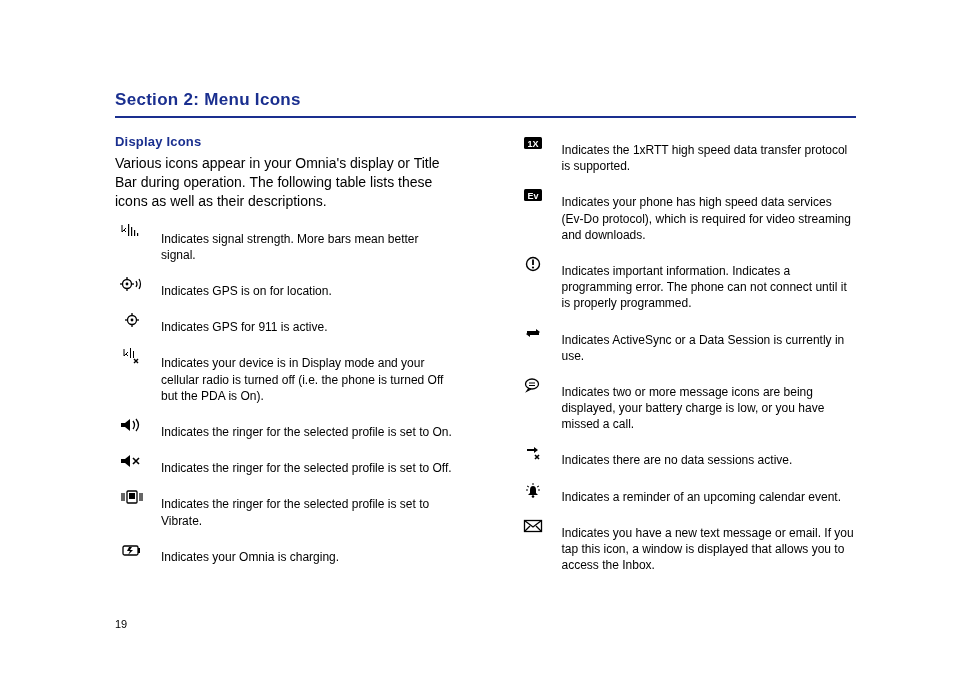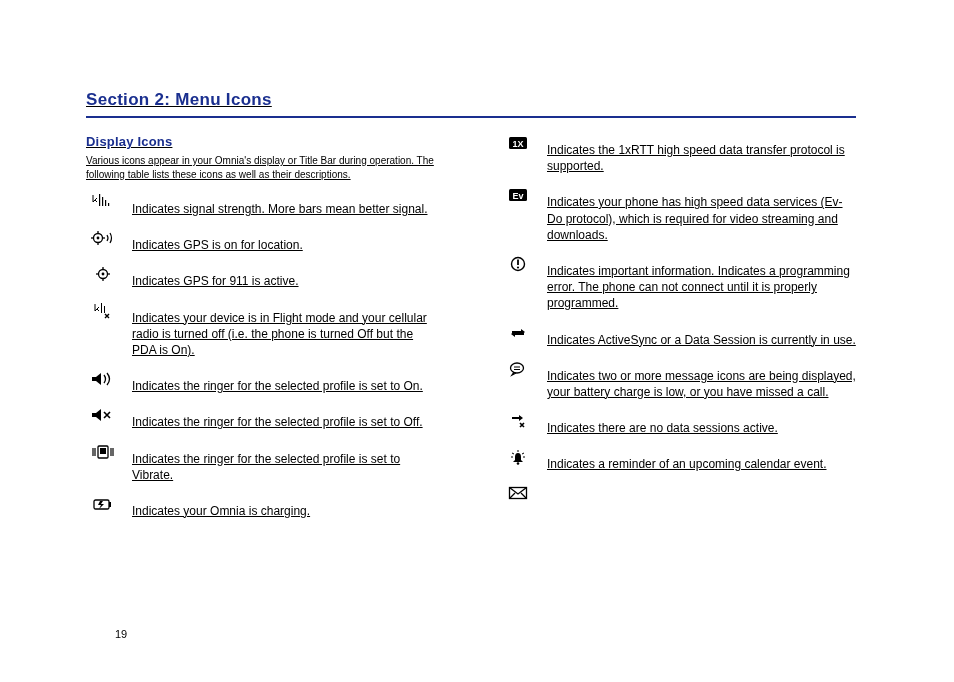--- a/index.html
+++ b/index.html
@@ -5,26 +5,25 @@
   body {
     margin: 0;
     padding: 0;
     font-family: Arial, Helvetica, sans-serif;
     background: #fff;
     width: 954px;
     height: 682px;
     overflow: hidden;
   }
   .page {
-    padding: 90px 80px 30px 86px;
+    padding: 90px 80px 30px 115px;
     box-sizing: border-box;
     width: 936px;
     height: 682px;
     position: relative;
-    text-decoration: underline;
   }
   .section-title {
     font-family: Arial, Helvetica, sans-serif;
     font-weight: 900;
     color: #1a2f8f;
     font-size: 17px;
     letter-spacing: 0.3px;
     padding-bottom: 6px;
     border-bottom: 2px solid #1a2f8f;
     margin-bottom: 16px;
@@ -39,21 +38,21 @@
   }
   .columns {
     display: flex;
     gap: 60px;
   }
   .col {
     flex: 1;
     min-width: 0;
   }
   .intro {
-    font-size: 10px;
+    font-size: 14px;
     color: #000;
     line-height: 1.35;
     margin: 0 0 12px 0;
   }
   .icon-row {
     display: flex;
     align-items: flex-start;
     gap: 12px;
     margin-bottom: 12px;
     justify-content: space-between;
@@ -72,21 +71,21 @@
   .desc {
     font-size: 12px;
     color: #000;
     line-height: 1.35;
     flex: 1;
     margin-top: 8px;
   }
   .page-number {
     position: absolute;
     left: 115px;
-    bottom: 42px;
+    bottom: 52px;
     font-size: 11px;
     color: #000;
   }
 </style>
 </head>
 <body>
 
 <div class="page">
   <div class="section-title">Section 2: Menu Icons</div>
 
@@ -141,21 +140,21 @@
 
       <div class="icon-row">
         <div class="icon-cell">
           <svg width="18" height="16" viewBox="0 0 18 16">
             <path d="M1 1 L1 8 L3 6 L5 8 L3 6 L5 4" stroke="#000" stroke-width="1" fill="none"></path>
             <rect x="7" y="0" width="1" height="10" fill="#000"></rect>
             <rect x="10" y="3" width="1" height="7" fill="#000"></rect>
             <path d="M11 11 L15 15 M15 11 L11 15" stroke="#000" stroke-width="1.4"></path>
           </svg>
         </div>
-        <div class="desc">Indicates your device is in Flight mode and your cellular radio is turned off (i.e. the phone is turned Off but the PDA is On).</div>
+        <div class="desc">Indicates your device is in Display mode and your cellular radio is turned off (i.e. the phone is turned Off but the PDA is On).</div>
       </div>
 
       <div class="icon-row">
         <div class="icon-cell">
           <svg width="24" height="16" viewBox="0 0 24 16">
             <path d="M1 6 L5 6 L10 2 L10 14 L5 10 L1 10 Z" fill="#000"></path>
             <path d="M13 4 Q16 8 13 12" stroke="#000" stroke-width="1.3" fill="none"></path>
             <path d="M16 2 Q21 8 16 14" stroke="#000" stroke-width="1.3" fill="none"></path>
           </svg>
         </div>
@@ -278,19 +277,20 @@
       </div>
 
       <div class="icon-row">
         <div class="icon-cell">
           <svg width="20" height="16" viewBox="0 0 20 14">
             <rect x="1.5" y="1.5" width="17" height="11" fill="none" stroke="#000" stroke-width="1.3"></rect>
             <path d="M1.5 1.5 L10 8 L18.5 1.5" fill="none" stroke="#000" stroke-width="1.3"></path>
             <path d="M1.5 12.5 L7 7 M18.5 12.5 L13 7" fill="none" stroke="#000" stroke-width="1.3"></path>
           </svg>
         </div>
+        <div class="desc">Indicates you have a new text message or email. If you tap this  icon, a window is displayed that allows you to access the Inbox.</div>
       </div>
 
     </div>
   </div>
 
   <div class="page-number">19</div>
 </div>
 
 </body></html>

